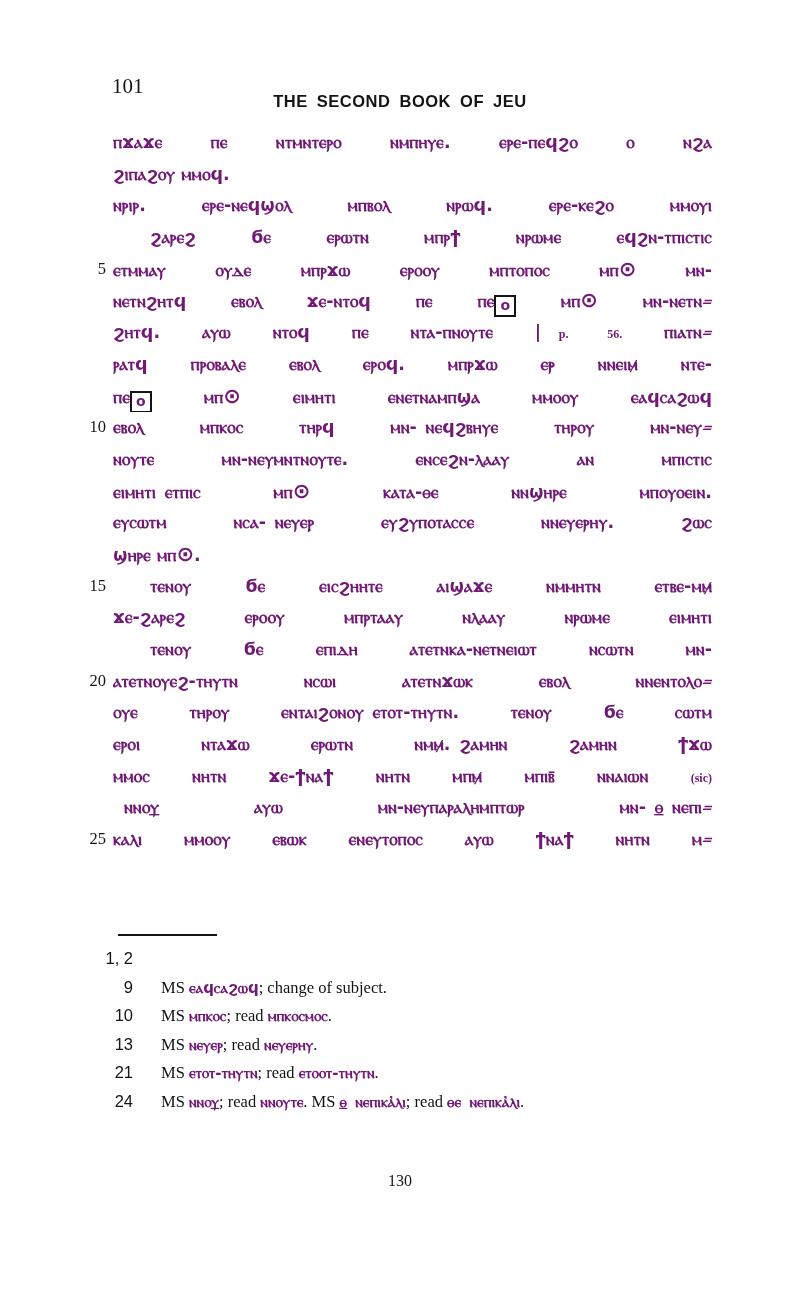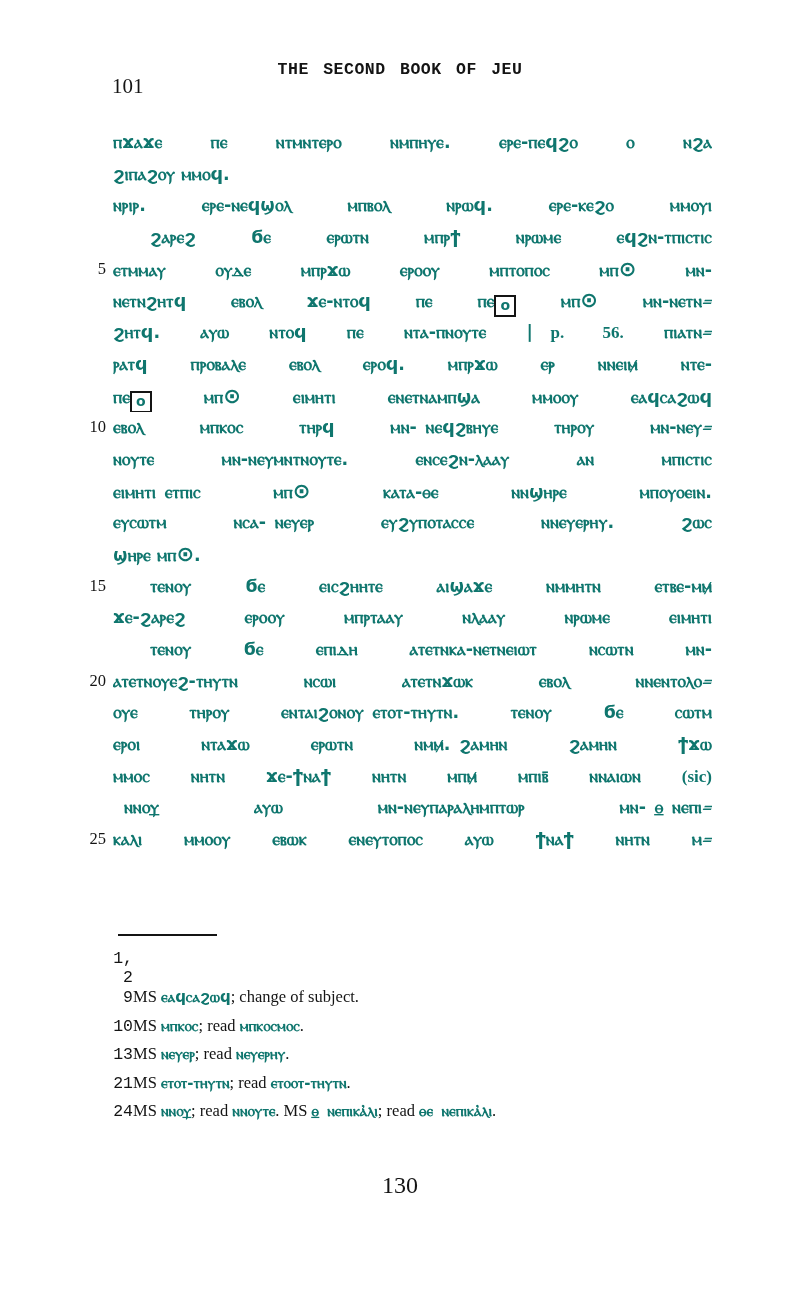--- a/index.html
+++ b/index.html
@@ -1,53 +1,53 @@
 <!DOCTYPE html>
 <html><head>
 <meta charset="utf-8">
 <style>
   html,body{margin:0;padding:0;background:#ffffff;}
   .page{position:relative;width:806px;height:1294px;background:#fff;color:#141414;overflow:hidden;}
 
   .folio{position:absolute;left:112px;top:74px;
     font-family:"Liberation Serif",serif;font-size:21px;font-weight:400;}
-  .running-title{position:absolute;left:85px;top:60px;width:630px;text-align:center;
-    font-family:Liberation Mono, monospace;font-size:16.5px;font-weight:700;
+  .running-title{position:absolute;left:85px;top:92px;width:630px;text-align:center;
+    font-family:Liberation Sans, sans-serif;font-size:16.5px;font-weight:700;
     letter-spacing:0.5px;word-spacing:4px;}
 
   #body-lines{position:absolute;left:85px;top:127px;width:627px;}
   .line{display:flex;height:31.7px;overflow:hidden;align-items:flex-start;}
   .lnum{flex:0 0 21px;width:21px;text-align:right;margin-right:7px;padding-top:5px;
     font-family:"Liberation Serif",serif;font-size:16.5px;}
   .ltext{flex:1;min-width:0;display:block;font-size:17.5px;line-height:31.7px;
     text-align:left;text-align-last:left;}
-  .copt{font-family:"DejaVu Sans",sans-serif;font-weight:700;color:#0f766e;}
+  .copt{font-family:"DejaVu Sans",sans-serif;font-weight:700;color:#701a75;}
   .just{text-align:justify;text-align-last:justify;}
   .ind0{padding-left:0;}
   .ind1{padding-left:37px;}
   .ind2{padding-left:11px;}
 
-  .latin{font-family:"Liberation Serif",serif;font-weight:600;font-size:17px;}
+  .latin{font-family:"Liberation Serif",serif;font-weight:600;font-size:12px;}
   .boxo{display:inline-block;border:2px solid #141414;line-height:16px;height:18px;
     padding:0 4px;font-size:14px;vertical-align:-3px;font-weight:700;
     font-family:"DejaVu Sans",sans-serif;}
   .odot{font-size:21px;font-weight:700;}
   .dhy{display:inline-block;transform:skewX(-28deg) translateY(-1px);
     font-size:0.75em;letter-spacing:-1px;font-weight:700;}
 
   .fnrule{position:absolute;left:118px;top:934px;width:99px;height:2px;background:#141414;}
   #footnote-list{position:absolute;left:95px;top:949px;width:585px;}
   .fn{display:flex;min-height:28.6px;align-items:baseline;}
-  .fref{flex:0 0 38px;width:38px;text-align:right;margin-right:0;
-    font-family:Liberation Mono, monospace;font-size:16.5px;}
+  .fref{flex:0 0 38px;width:38px;text-align:right;margin-right:28px;
+    font-family:Liberation Sans, sans-serif;font-size:16.5px;}
   .ftext{flex:1;font-family:"Liberation Serif",serif;font-size:16.5px;}
   .fn-copt{font-size:15px;}
 
   .pagenum{position:absolute;left:85px;top:1172px;width:630px;text-align:center;
-    font-family:"Liberation Serif",serif;font-size:24px;}
+    font-family:"Liberation Serif",serif;font-size:16px;}
 </style>
 </head>
 <body>
 
 <div class="page">
   <span class="folio">101</span>
   <div class="running-title">THE SECOND BOOK OF JEU</div>
 
   <div id="body-lines">
       <div class="line">

